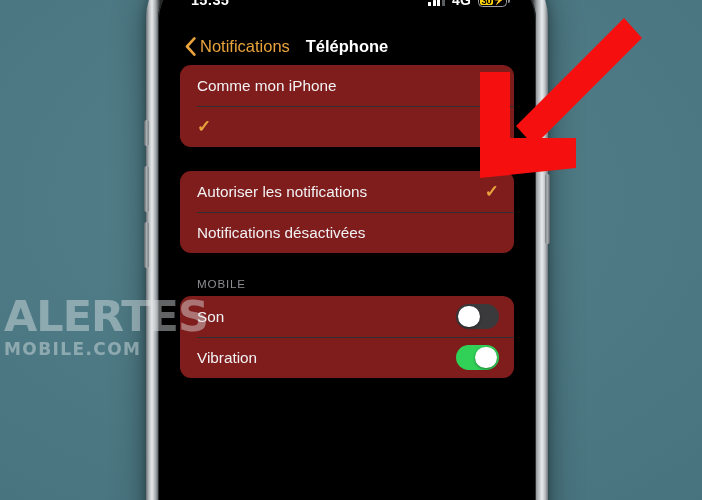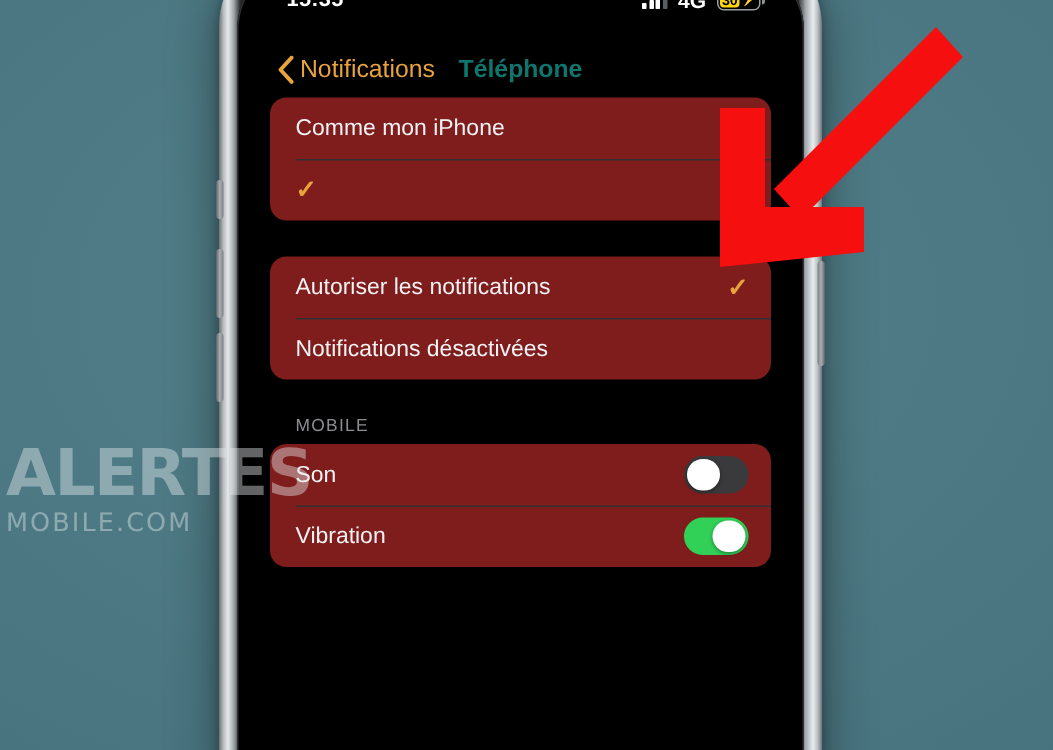--- a/index.html
+++ b/index.html
@@ -109,21 +109,21 @@
     padding:0 24px;
     z-index:4;
   }
   #back-button{
     display:flex; gap:4px;
     color:#e8a33d; font-size:16.5px; cursor:pointer;
   }
   #chevron-left-icon{ display:block; }
   #page-title{
     position:absolute; left:0; right:0; text-align:center;
-    color:#0f766e; font-size:16.5px; font-weight:bold;
+    color:#ffffff; font-size:16.5px; font-weight:bold;
     pointer-events:none;
   }
 
   
   #content{
     position:absolute; top:90px; left:0; right:0; bottom:0;
     padding:0 19px;
     z-index:3;
   }
   .group{
@@ -177,21 +177,21 @@
     z-index:25; pointer-events:none;
     opacity:.42;
     font-family:"DejaVu Sans", sans-serif;
   }
   #watermark-main{
     font-size:43px; font-weight:bold; letter-spacing:-1px;
     color:#e9eef0; line-height:.95;
     -webkit-text-stroke:0;
   }
   #watermark-sub{
-    font-size:17px; font-weight:normal; letter-spacing:1.4px;
+    font-size:17px; font-weight:bold; letter-spacing:1.4px;
     color:#e9eef0; margin-top:2px;
   }
 </style>
 </head>
 <body>
 
 <div id="backdrop"></div>
 
 <div id="phone">
   <div id="phone-inner-ring"></div>

